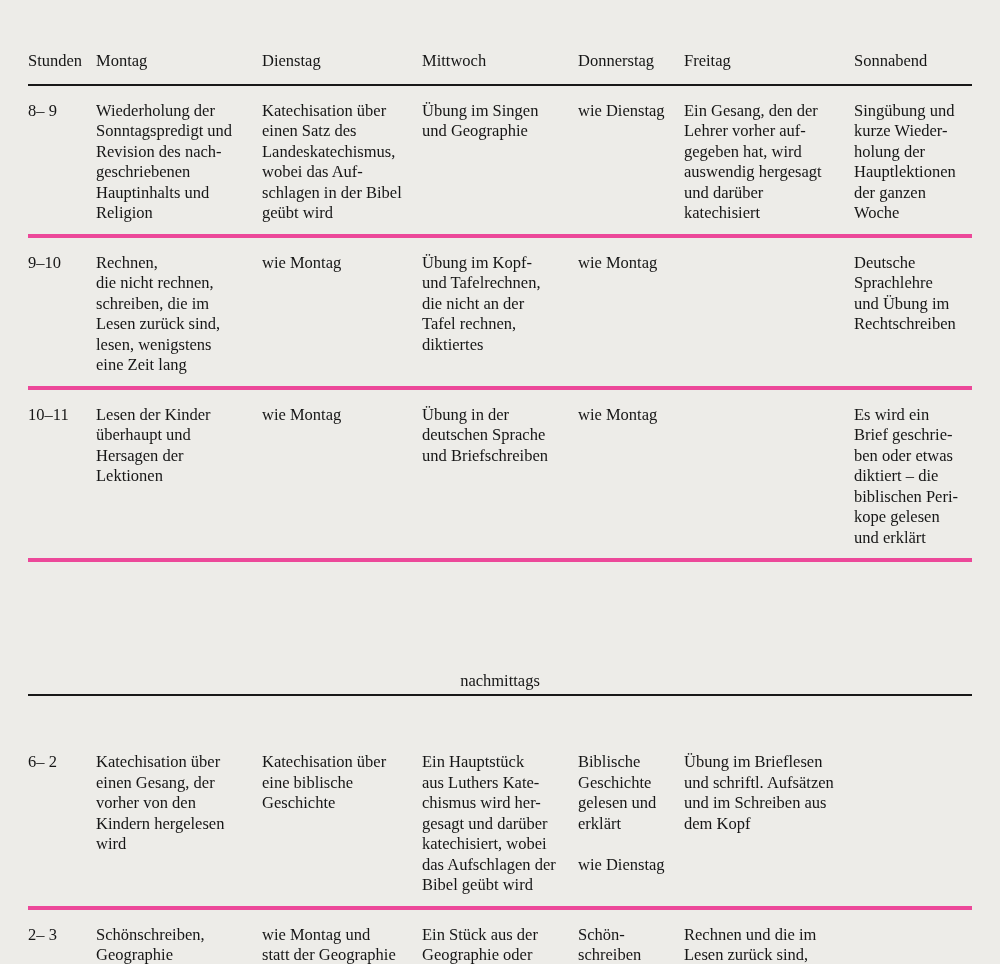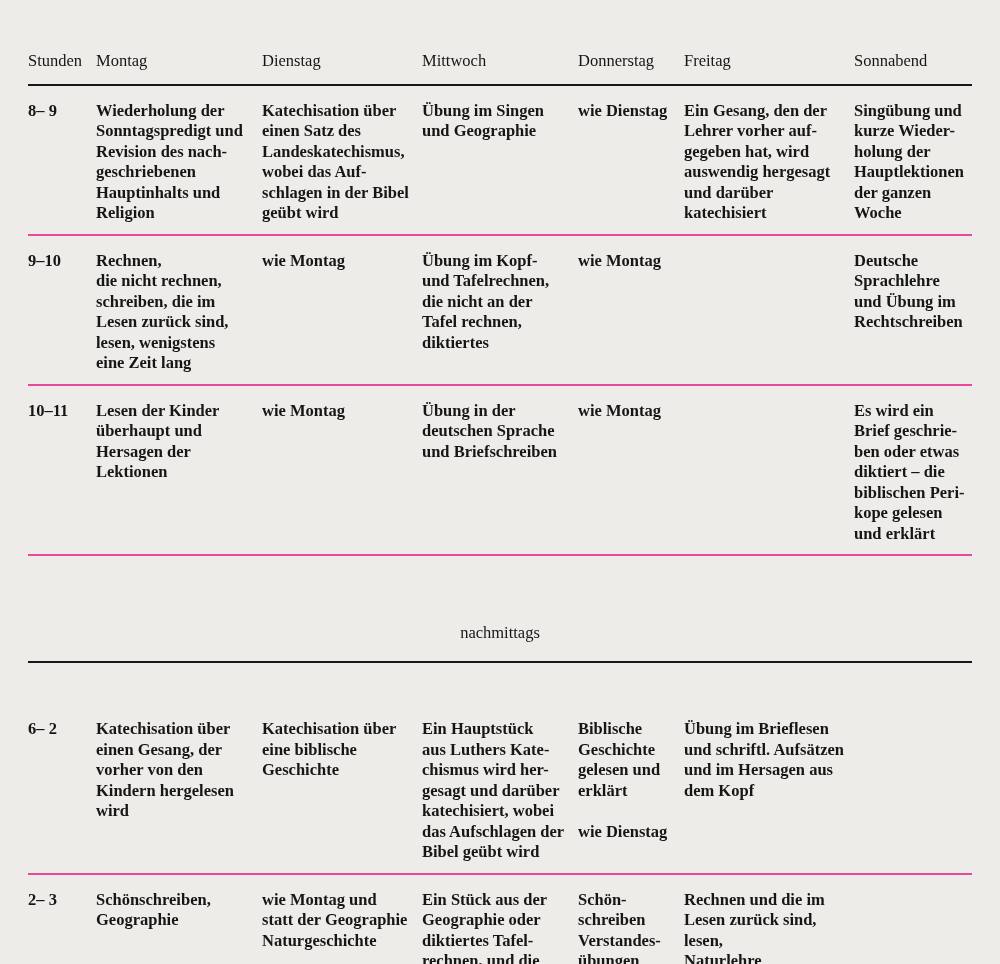--- a/index.html
+++ b/index.html
@@ -39,39 +39,38 @@
     line-height: 20.5px;
     padding: 4px 8px 12px 0;
     border-bottom: 2px solid #181818;
     white-space: pre;
   }
   td {
     vertical-align: top;
     font-size: 16.5px;
     line-height: 20.5px;
     padding: 15px 8px 10px 0;
-    border-bottom: 2px solid #ec4899;
+    border-bottom: 4px solid #ec4899;
     white-space: pre;
-    font-weight: bold;
   }
   tr.r-m1 { height: 148px; }
   tr.r-m2 { height: 137px; }
   tr.r-m3 { height: 158px; }
   tr.r-a1 { height: 158px; }
   tr.r-a2 { height: 181px; }
 
   .section-label-row {
     width: 944px;
-    height: 107px;
+    height: 134px;
     display: flex;
     align-items: flex-end;
     justify-content: center;
     border-bottom: 2px solid #181818;
     box-sizing: border-box;
-    padding-bottom: 18px;
+    padding-bottom: 3px;
     font-size: 16.5px;
     line-height: 20.5px;
   }
 </style>
 </head>
 <body>
 
 <div class="sheet">
 
   <table>
@@ -203,21 +202,21 @@
 das Aufschlagen der
 Bibel geübt wird</td>
         <td>Biblische
 Geschichte
 gelesen und
 erklärt
 
 wie Dienstag</td>
         <td colspan="2">Übung im Brieflesen
 und schriftl. Aufsätzen
-und im Hersagen aus
+und im Schreiben aus
 dem Kopf</td>
       </tr>
       <tr class="r-a2">
         <td>2– 3</td>
         <td>Schönschreiben,
 Geographie</td>
         <td>wie Montag und
 statt der Geographie
 Naturgeschichte</td>
         <td>Ein Stück aus der

